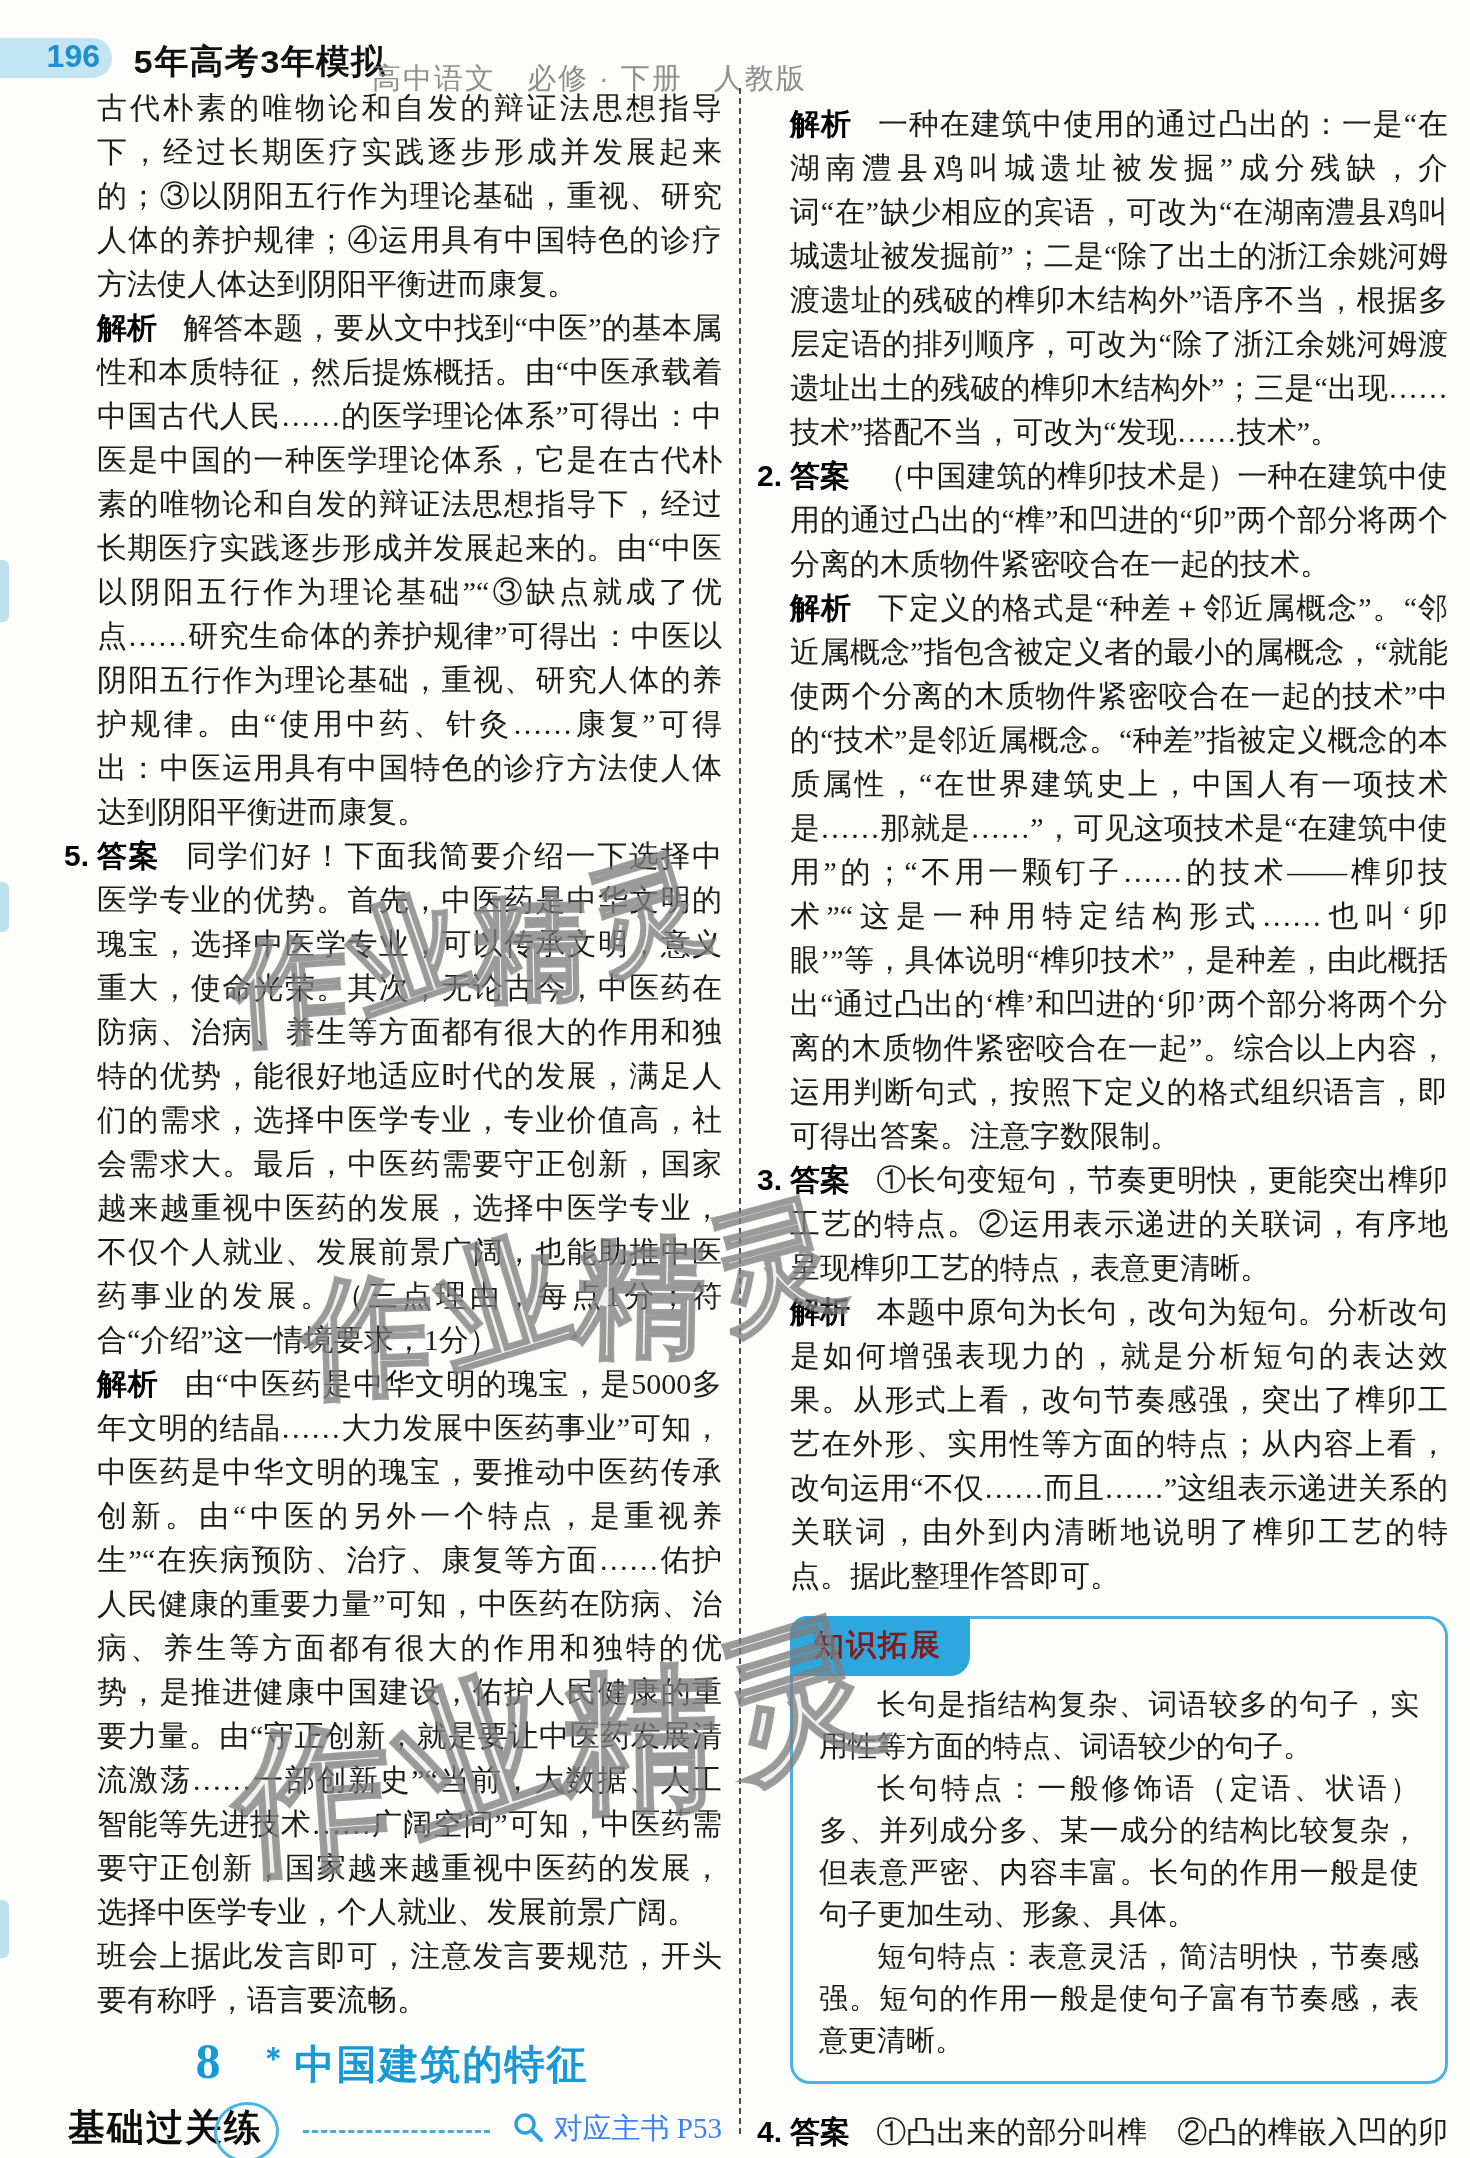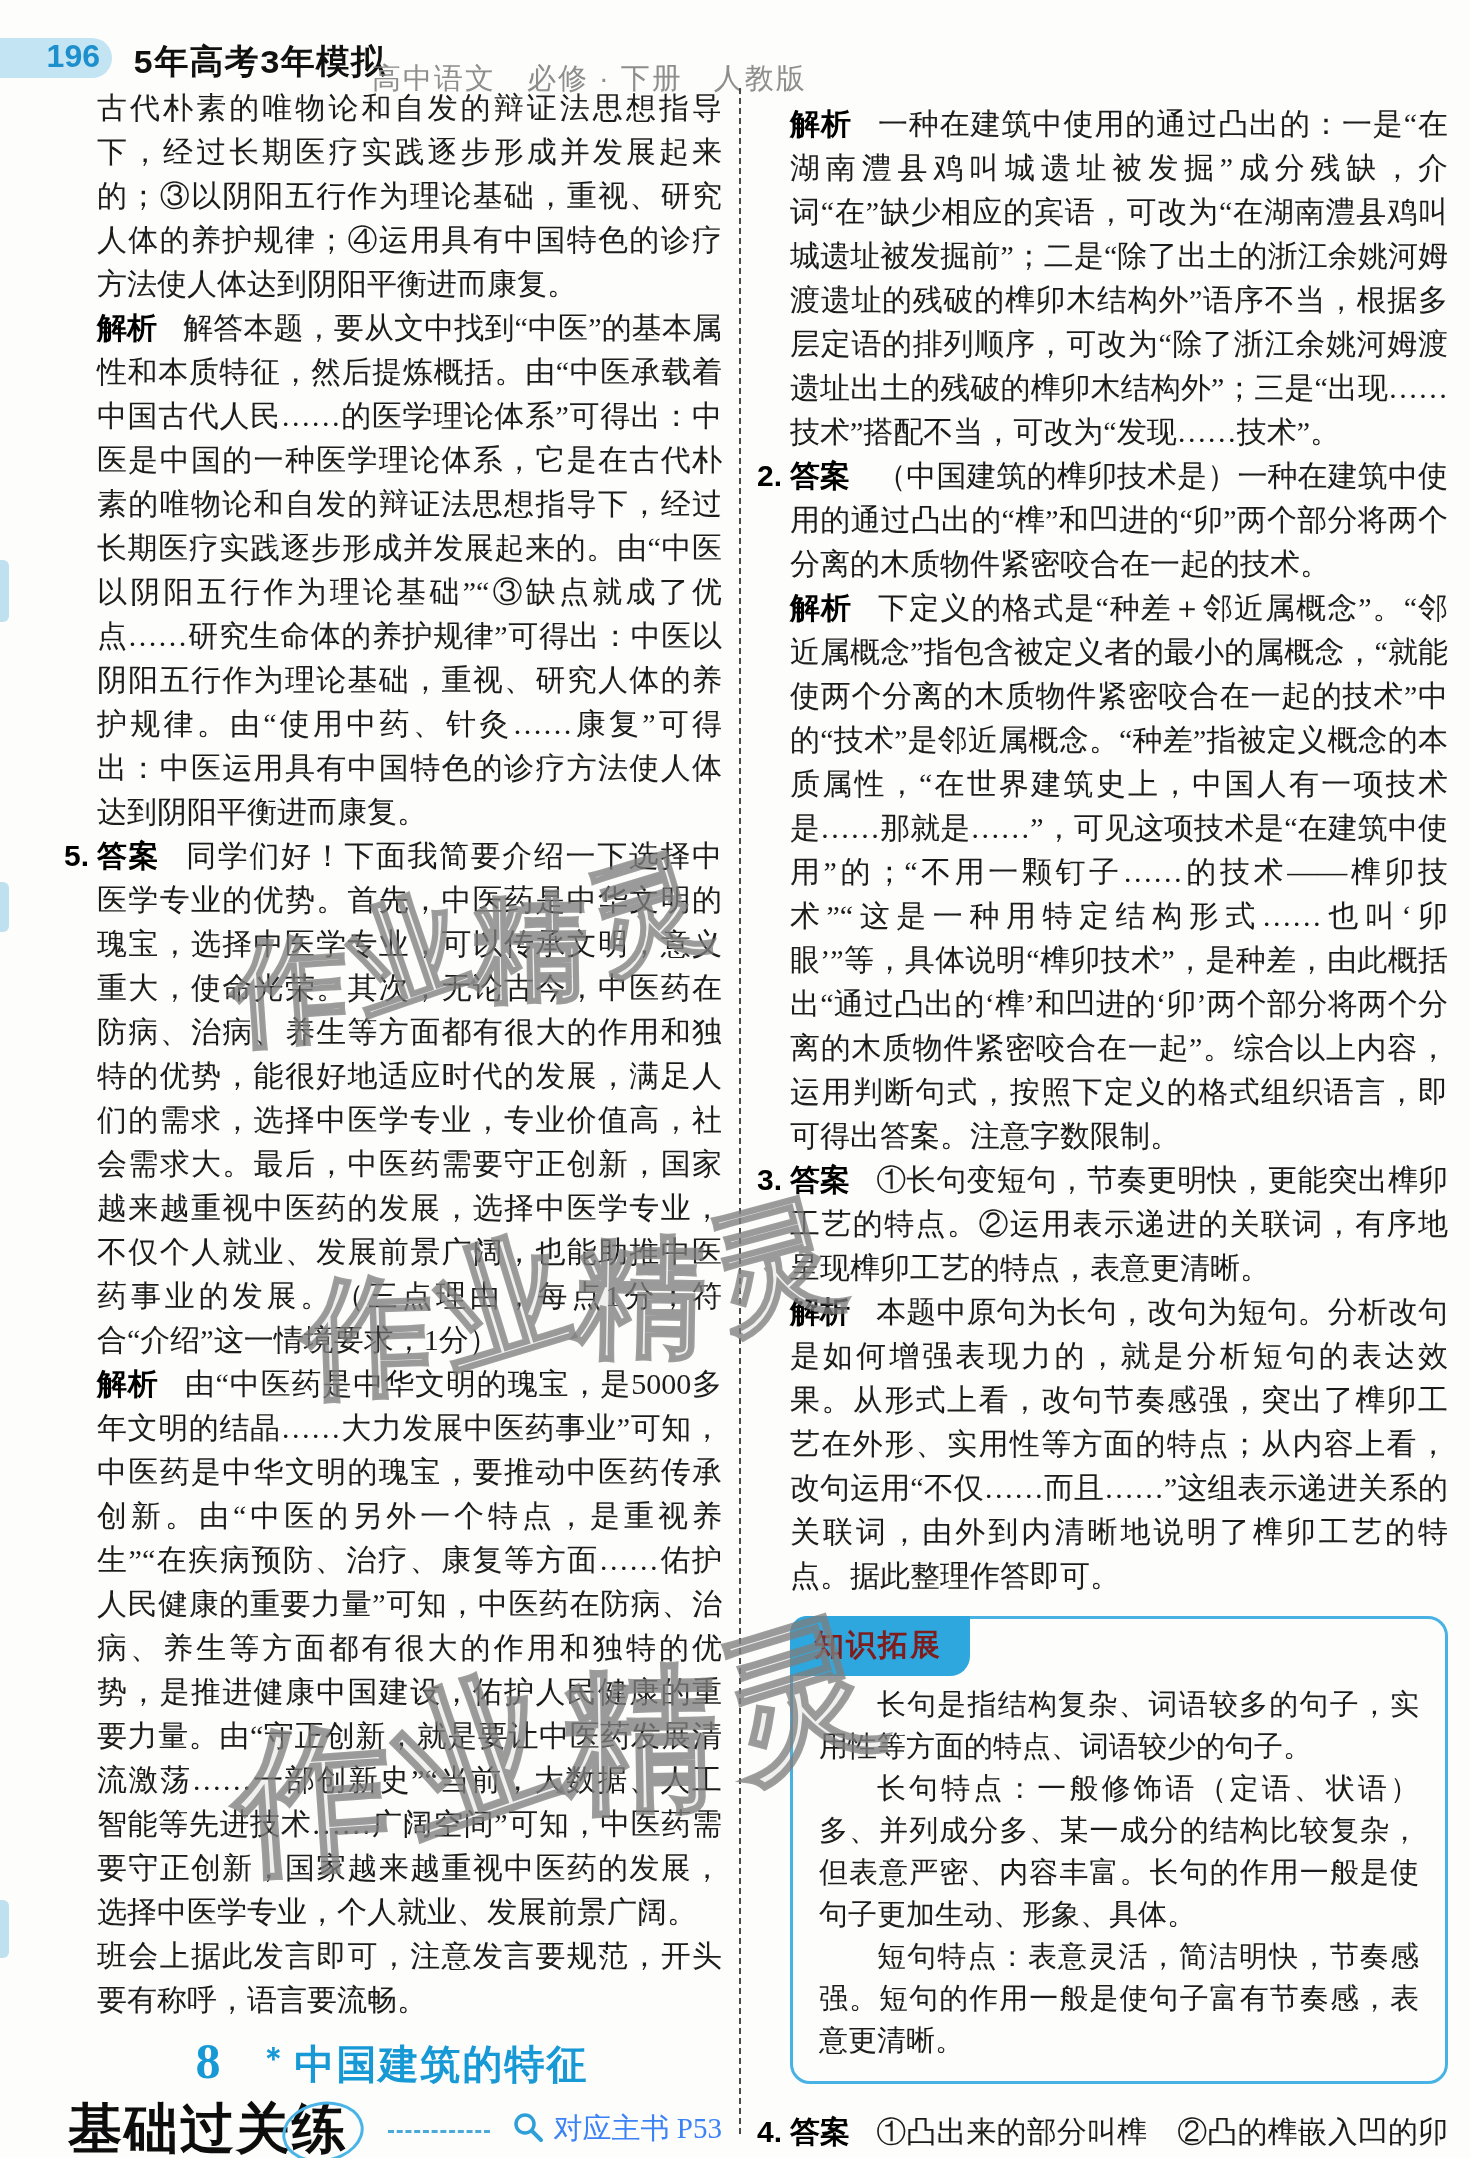--- a/index.html
+++ b/index.html
@@ -35,21 +35,21 @@
     margin:14px 0 10px -35px; width:660px; text-align:center;
     color:#1799d6; font-family:Liberation Serif, serif; font-weight:700;
   }
   .sec-num { font-size:50px; margin-right:38px; }
   .sec-star { font-size:30px; vertical-align:10px; margin-right:6px;}
   .sec-title { font-size:40px; letter-spacing:2px;}
   
   .practice-row { display:flex; align-items:center; margin:16px 0 14px -35px; width:660px; }
   .practice-title {
     position:relative; font-family:"Liberation Sans",sans-serif; font-weight:700;
-    font-size:54px; color:#0d0d0d; letter-spacing:2px; padding:0 6px; white-space:nowrap;
+    font-size:37px; color:#0d0d0d; letter-spacing:2px; padding:0 6px; white-space:nowrap;
   }
   .practice-title::before {
     content:''; position:absolute; left:2px; right:30px; bottom:-4px; height:13px;
     background:#c9e8f6; border-radius:10px; transform:skewX(-20deg); z-index:-1;
   }
   .circ { position:relative; display:inline-block; }
   .circ::after {
     content:''; position:absolute; inset:-4px -16px -12px -10px;
     border:3px solid #49b4e6; border-radius:50%; transform:rotate(-10deg);
   }

